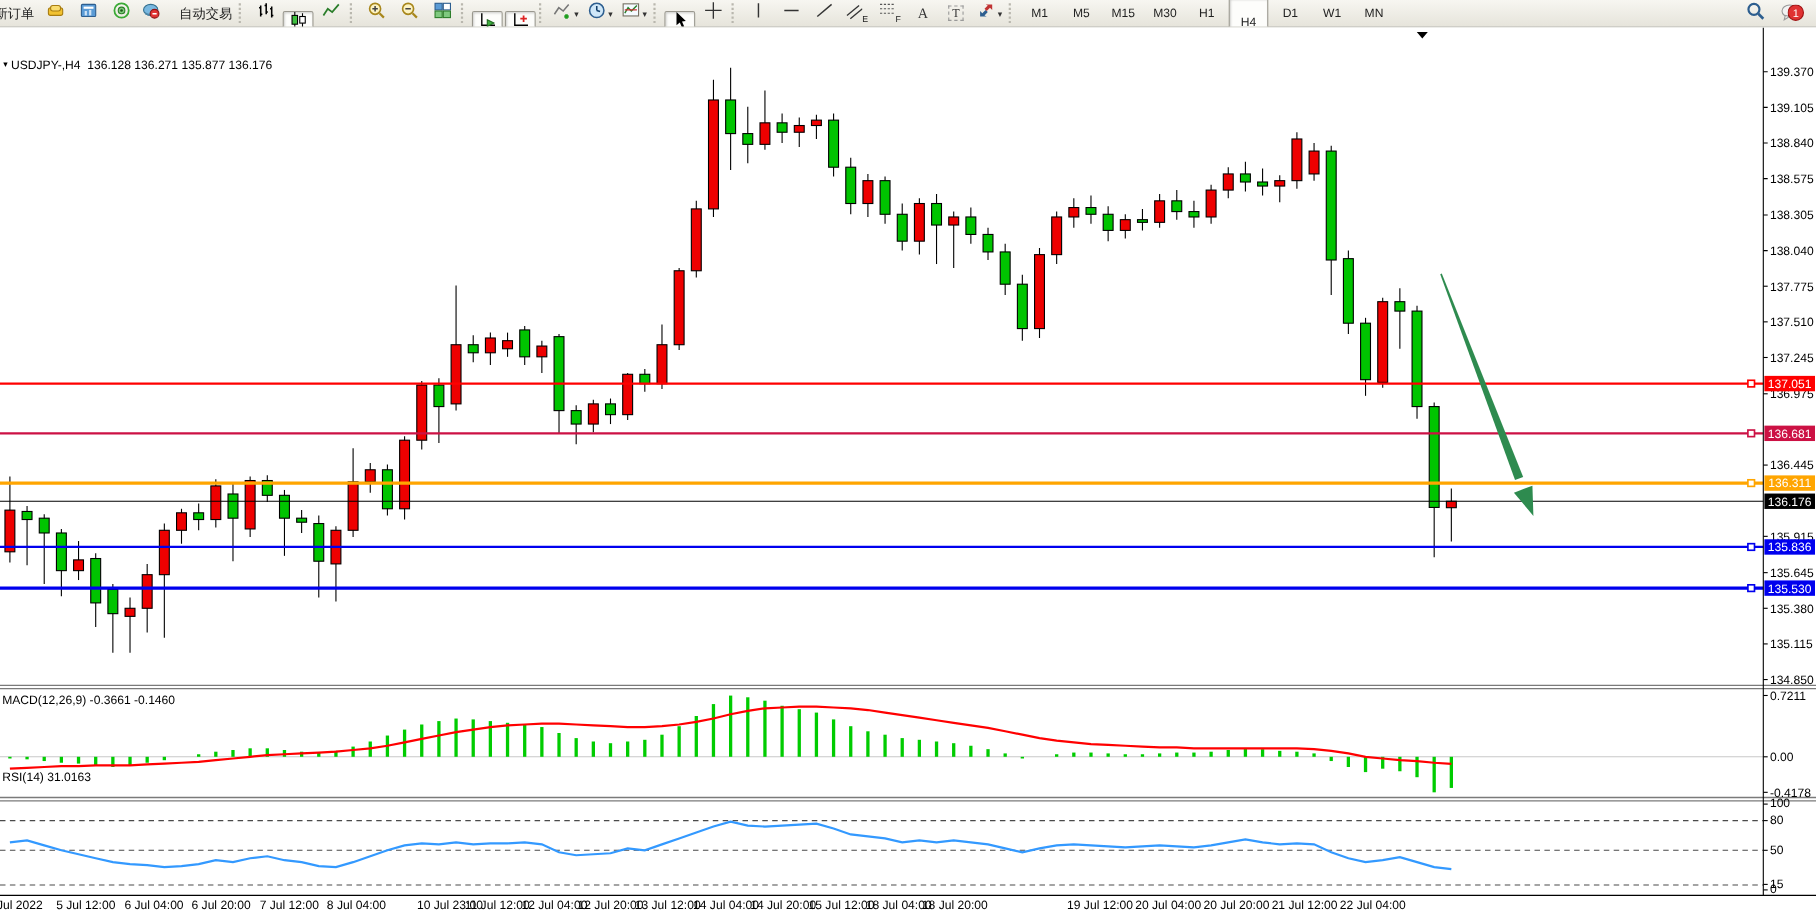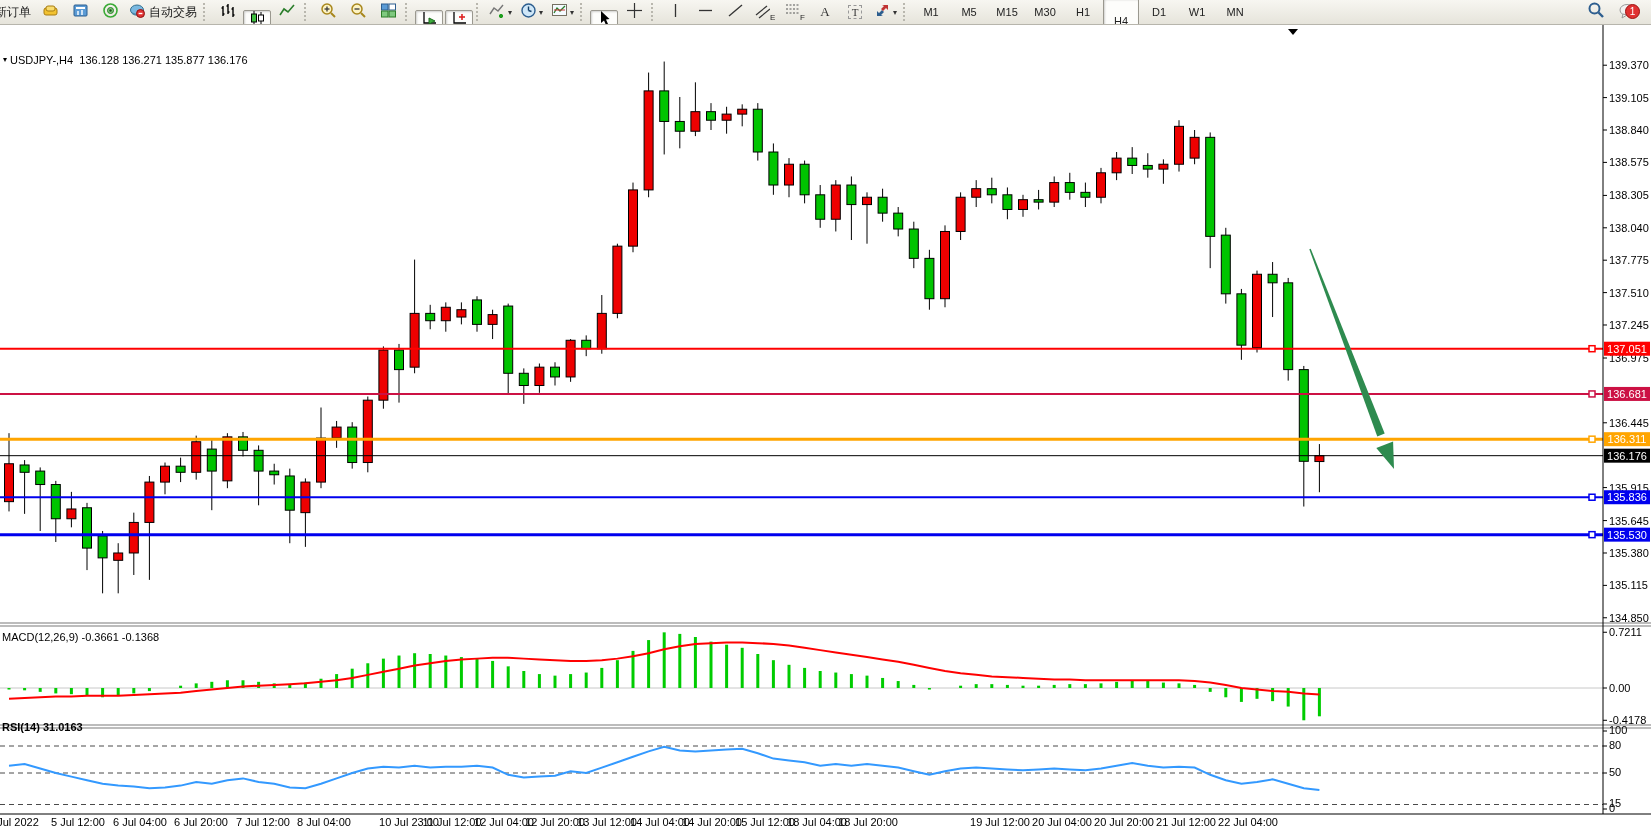--- a/index.html
+++ b/index.html
@@ -6,34 +6,34 @@
     font-family:"Liberation Sans",sans-serif;-webkit-font-smoothing:none;}
   .app{width:1651px;height:830px;position:relative;border-bottom:2px solid #8a8a8a;box-sizing:border-box;}
   
   .toolbar{height:24px;background:linear-gradient(#f7f6f1,#e6e4db);border-bottom:1px solid #b7b5ac;
     display:flex;align-items:center;white-space:nowrap;overflow:hidden;}
   .tb-group{display:flex;align-items:center;height:24px;}
   .tb-sep{width:5px;height:18px;margin:0 2px;border-left:2px dotted #b9b7ae;}
   .tb-btn{height:20px;min-width:22px;padding:0 2px;margin:0 1px;display:flex;align-items:center;
     justify-content:center;border:1px solid transparent;border-radius:2px;cursor:default;color:#222;}
   .tb-btn.pressed{background:#fdfdfb;border:1px solid #9a988f;box-shadow:inset 1px 1px 2px rgba(0,0,0,.18);margin-top:17px;}
-  .tb-btn .lbl{font-size:12px;margin-left:3px;color:#1a1a1a;}
+  .tb-btn .lbl{font-size:12px;margin-left:17px;color:#1a1a1a;}
   .tb-btn.text-only .lbl{margin-left:0;}
   .caret::after{content:"▾";font-size:8px;color:#333;margin-left:2px;}
   .tf-btn{font-size:11px;padding:12px 6px;color:#222;}
   .tb-right{margin-left:auto;display:flex;align-items:center;margin-right:6px;}
   .newordr{margin-left:-8px;}
   
   .chart-wrap{position:relative;width:1651px;height:805px;background:#fff;}
   #chart-svg{position:absolute;left:0;top:0;}
   .overlay{position:absolute;font-size:11px;color:#000;z-index:5;pointer-events:none;}
   #symline{left:3px;top:5px;margin-top:24px;}
   #symline .tri{font-size:8px;vertical-align:2px;margin-right:3px;}
   #macdlbl{left:2px;top:606px;}
-  #rsilbl{left:2px;top:696px;font-weight:bold;}
+  #rsilbl{left:2px;top:676px;}
   .badge1{position:absolute;right:3px;top:2px;}
   svg text{font-family:"Liberation Sans",sans-serif;}
 </style>
 </head>
 <body>
 
 <div class="app">
 
   <div class="toolbar">
     <div class="tb-group">
@@ -634,16 +634,16 @@
         <text x="868" y="825" font-size="11" fill="#000" text-anchor="middle">18 Jul 20:00</text>
         <text x="1000" y="825" font-size="11" fill="#000" text-anchor="middle">19 Jul 12:00</text>
         <text x="1062" y="825" font-size="11" fill="#000" text-anchor="middle">20 Jul 04:00</text>
         <text x="1124" y="825" font-size="11" fill="#000" text-anchor="middle">20 Jul 20:00</text>
         <text x="1186" y="825" font-size="11" fill="#000" text-anchor="middle">21 Jul 12:00</text>
         <text x="1248" y="825" font-size="11" fill="#000" text-anchor="middle">22 Jul 04:00</text>
       </svg>
     <div class="overlay" id="symline">
       <span class="tri">▾</span><span>USDJPY-,H4</span>&nbsp;&nbsp;<span>136.128 136.271 135.877 136.176</span>
     </div>
-    <div class="overlay" id="macdlbl">MACD(12,26,9) -0.3661 -0.1368</div>
+    <div class="overlay" id="macdlbl">MACD(12,26,9) -0.3661 -0.1460</div>
     <div class="overlay" id="rsilbl">RSI(14) 31.0163</div>
   </div>
 </div>
 
 </body></html>

